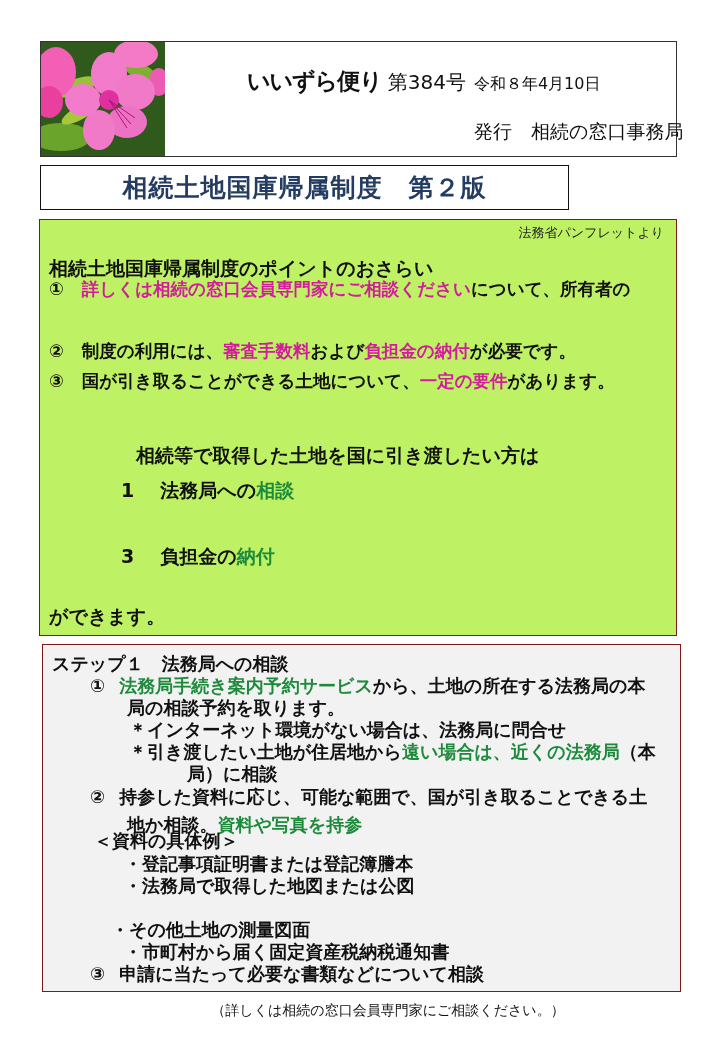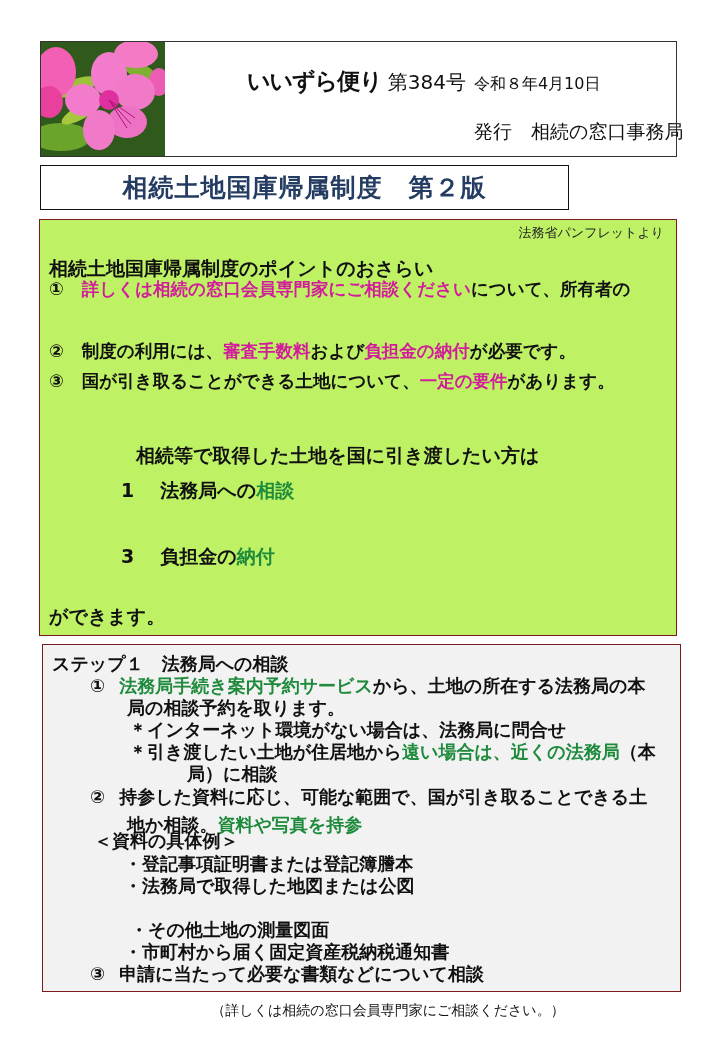--- a/index.html
+++ b/index.html
@@ -117,21 +117,21 @@
   <div class="t f17" style="left:47px;top:140px;">
     <span>②</span><span style="display:inline-block;width:14px"></span><span>持参した資料に応じ、可能な範囲で、国が引き取ることできる土</span>
   </div>
   <div class="t f17" style="left:84px;top:168px;">
     <span>地か相談。</span><span class="grn">資料や写真を持参</span>
   </div>
 
   <div class="t f17" style="left:51px;top:184px;">＜資料の具体例＞</div>
   <div class="t f17" style="left:81px;top:207px;">・登記事項証明書または登記簿謄本</div>
   <div class="t f17" style="left:81px;top:229px;">・法務局で取得した地図または公図</div>
-  <div class="t f17" style="left:87px;top:273px;">・その他土地の測量図面</div>
+  <div class="t f17" style="left:68px;top:273px;">・その他土地の測量図面</div>
   <div class="t f17" style="left:81px;top:295px;">・市町村から届く固定資産税納税通知書</div>
 
   <div class="t f17" style="left:47px;top:317px;">
     <span>③</span><span style="display:inline-block;width:14px"></span><span>申請に当たって必要な書類などについて相談</span>
   </div>
 </div>
 
 <div class="abs footer">（詳しくは相続の窓口会員専門家にご相談ください。）</div>
 
 </body></html>

